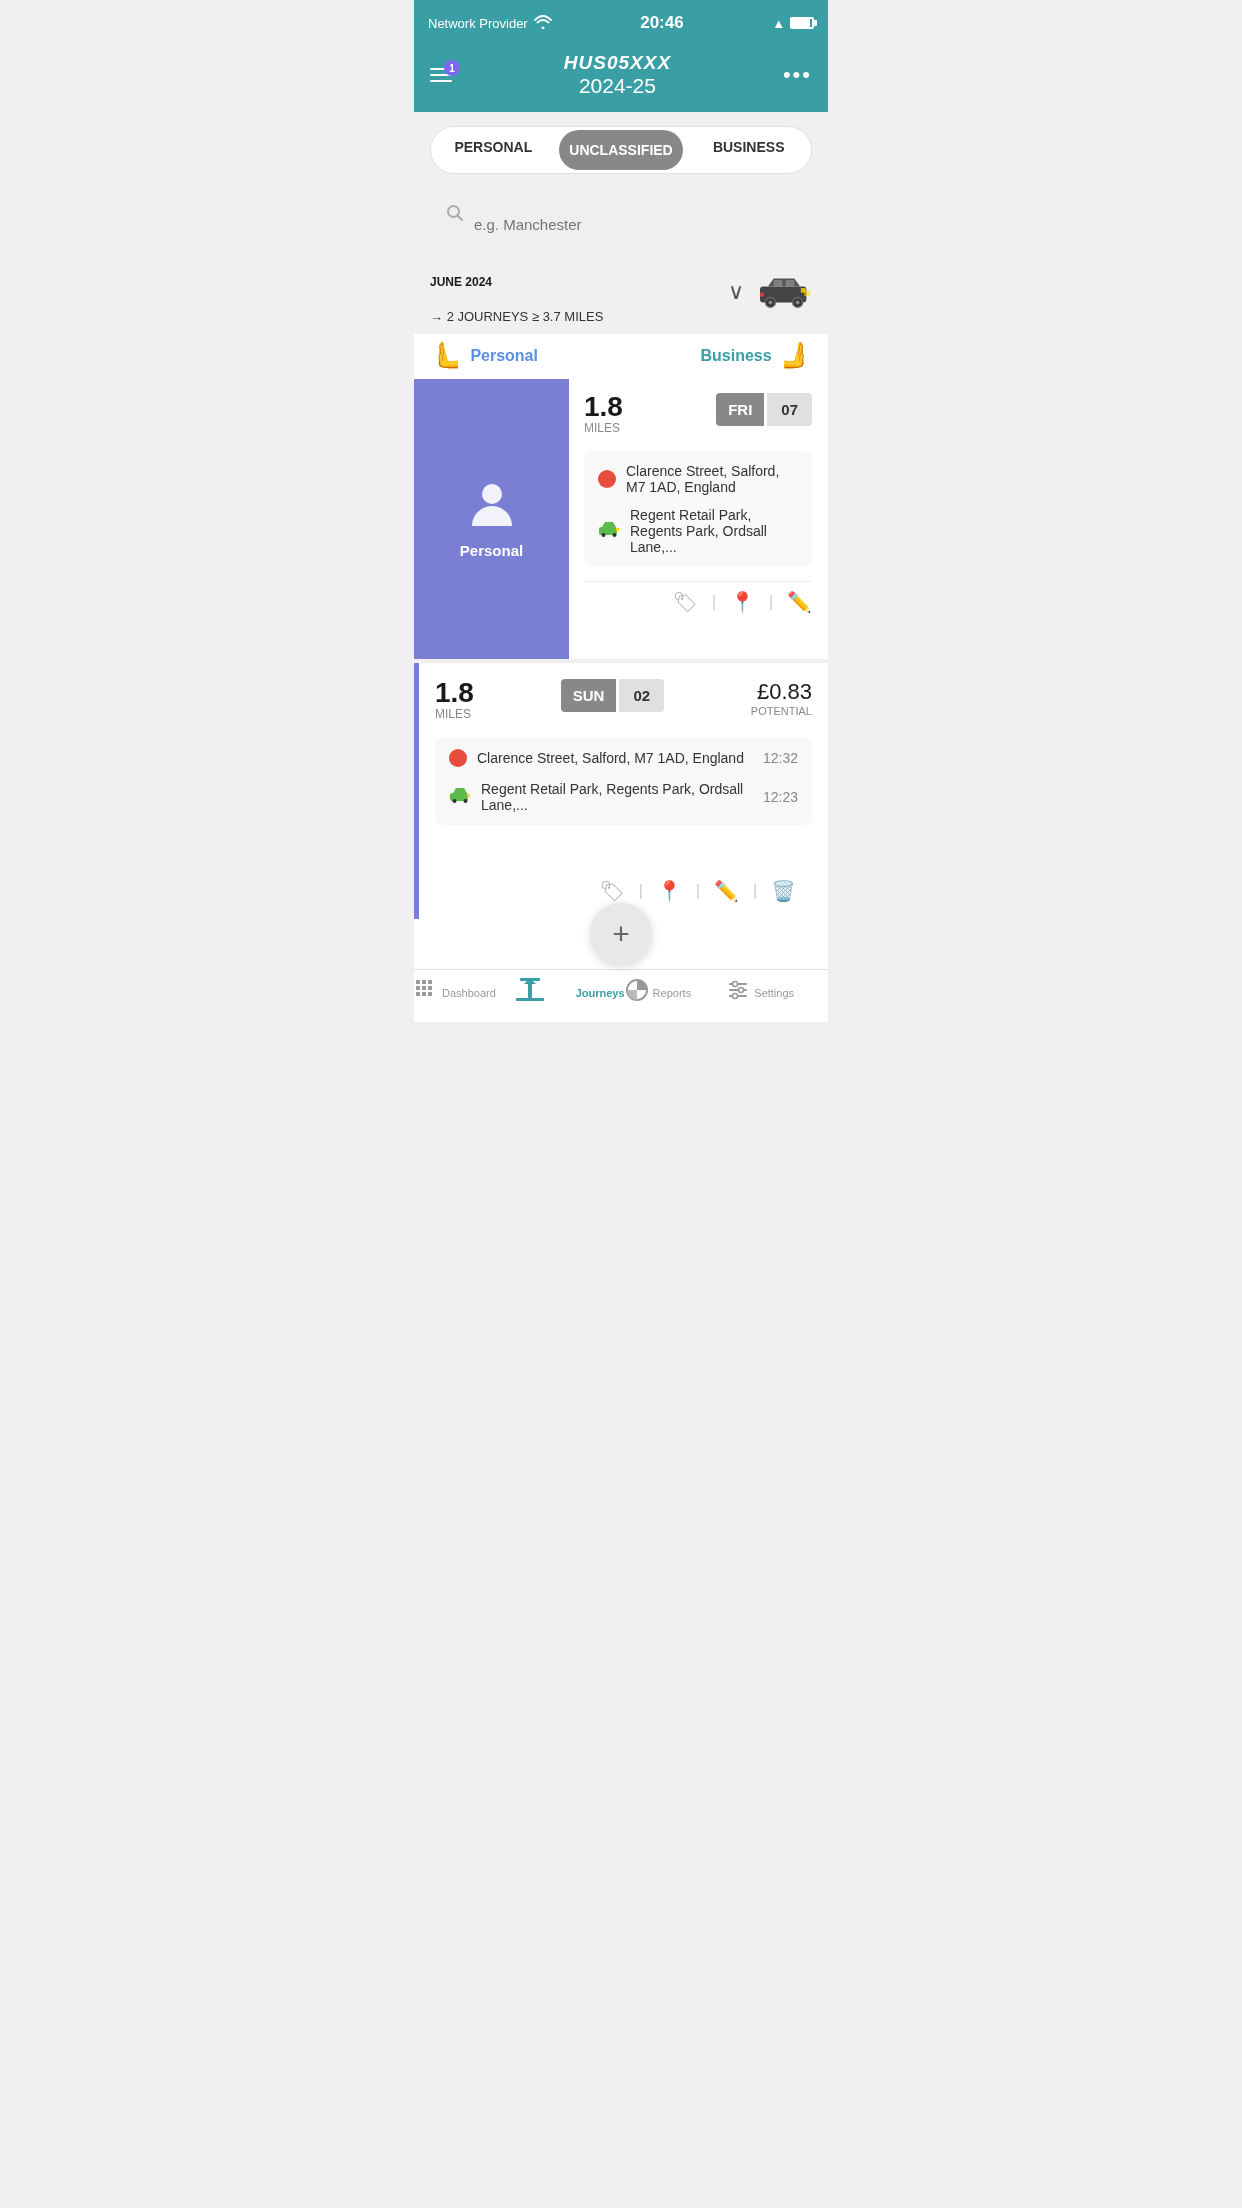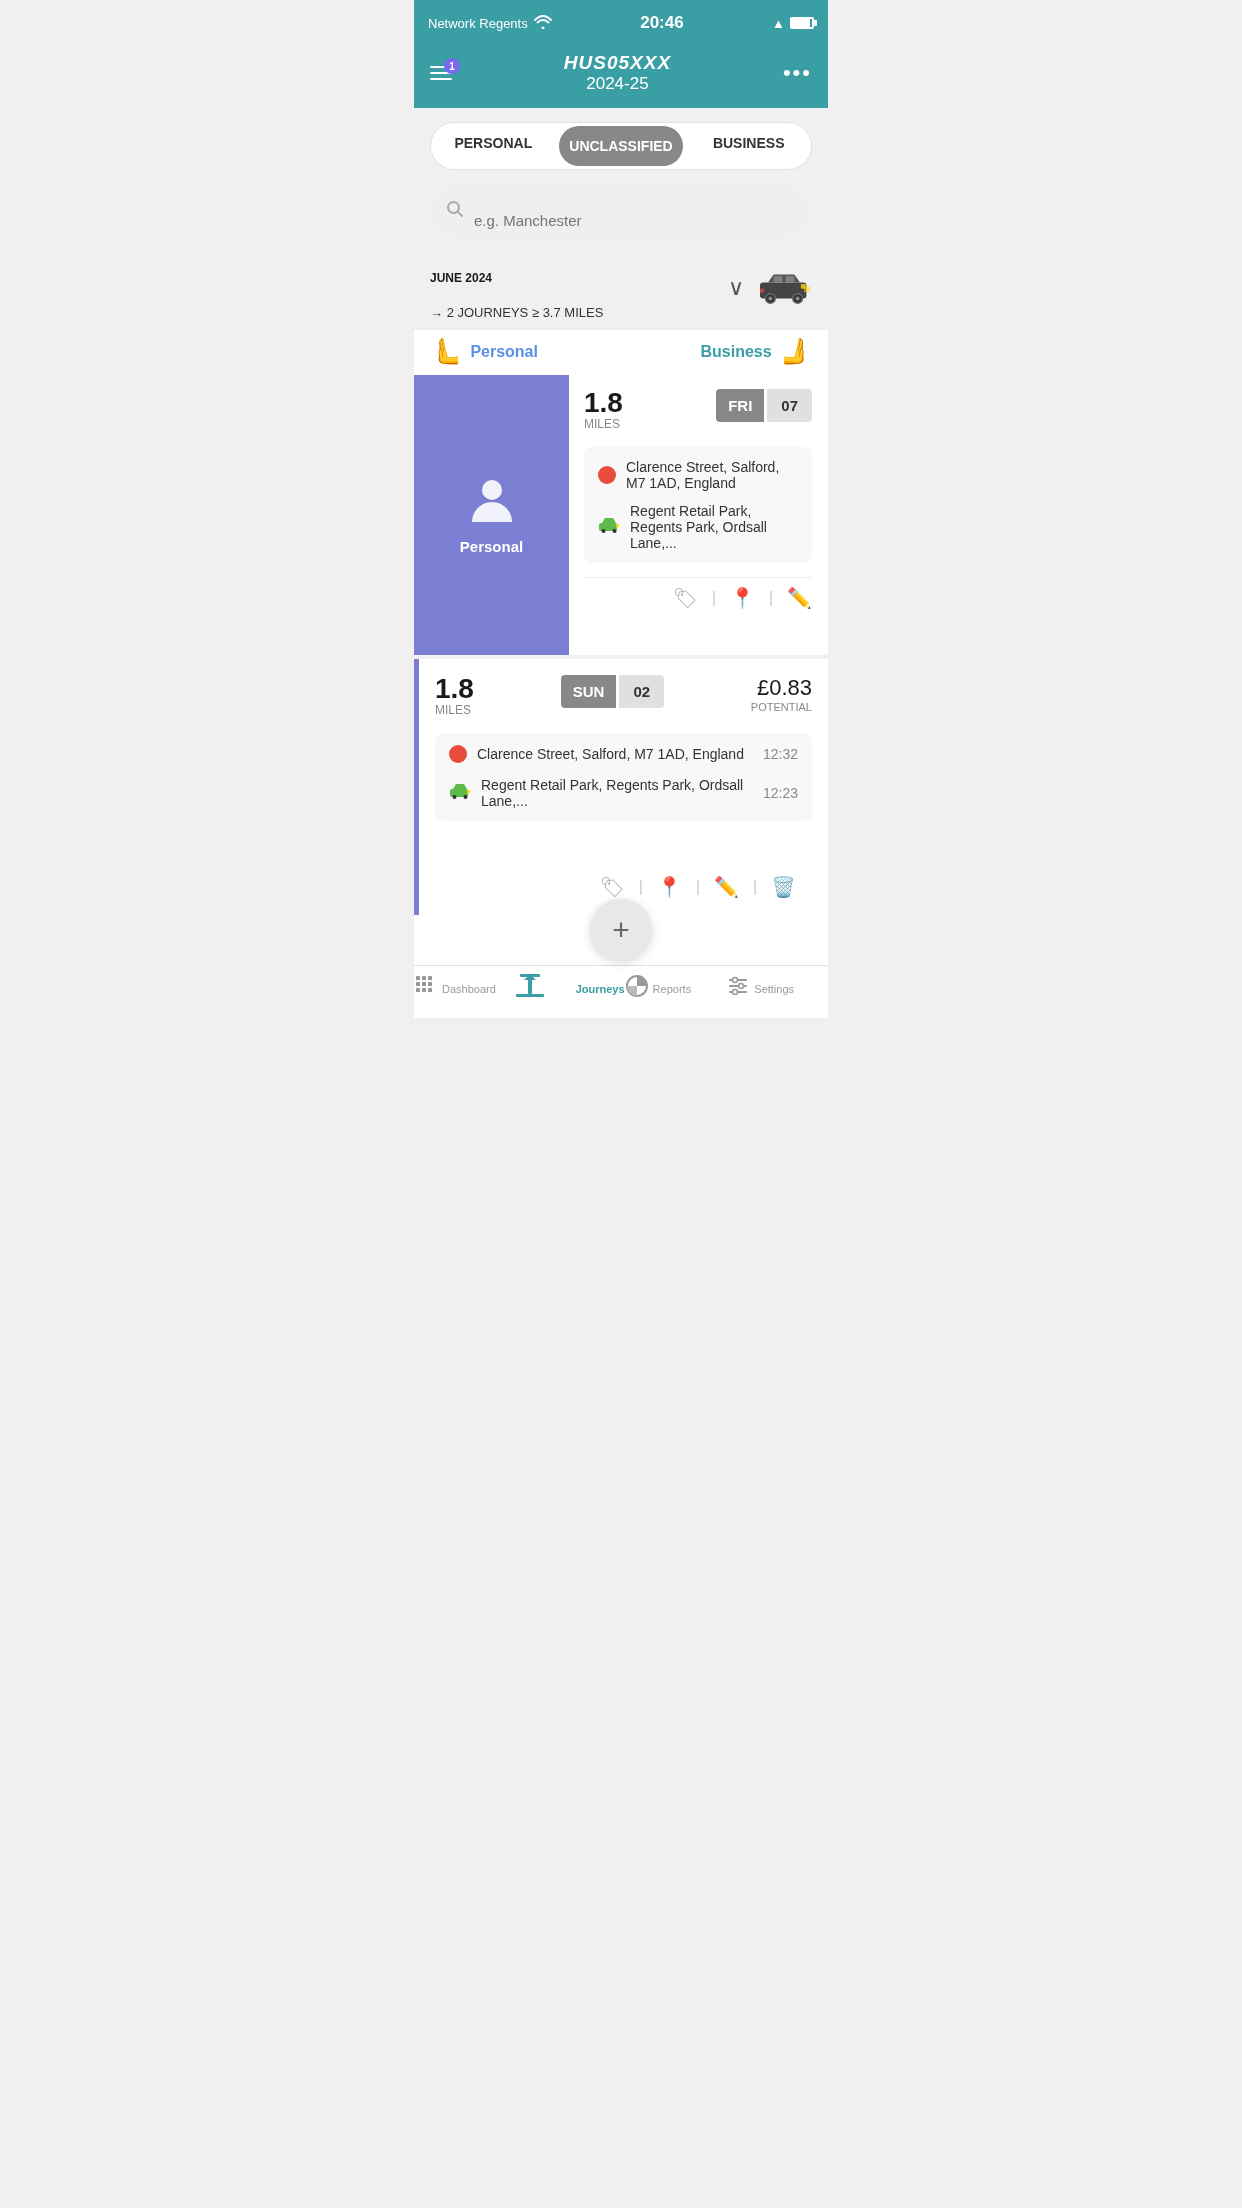--- a/index.html
+++ b/index.html
@@ -108,21 +108,21 @@
       text-align: center;
     }
     .header-title .vehicle-id {
       font-size: 19px;
       font-weight: 700;
       color: white;
       letter-spacing: 1px;
       font-style: italic;
     }
     .header-title .year-range {
-      font-size: 17px;
+      font-size: 21px;
       color: white;
       font-weight: 400;
     }
     .more-btn {
       color: white;
       font-size: 22px;
       letter-spacing: 2px;
       cursor: pointer;
     }
 
@@ -445,21 +445,21 @@
     .nav-label.active { color: #3a9ea5; font-weight: 700; margin-left: 28px; }
 
     
     .car-svg { width: 56px; height: 36px; }
   </style>
 </head>
 <body>
 
 <div class="status-bar">
   <div class="status-left">
-    <span>Network Regents</span>
+    <span>Network Provider</span>
     <span class="wifi-icon">
       <svg width="18" height="14" viewBox="0 0 18 14" fill="none">
         <path d="M9 11.5a1.5 1.5 0 1 1 0 3 1.5 1.5 0 0 1 0-3z" fill="white"></path>
         <path d="M3.5 7.5C5.2 5.8 6.98 5 9 5s3.8.8 5.5 2.5" stroke="white" stroke-width="1.8" fill="none" stroke-linecap="round"></path>
         <path d="M1 5C3.5 2.5 6.1 1 9 1s5.5 1.5 8 4" stroke="white" stroke-width="1.8" fill="none" stroke-linecap="round"></path>
       </svg>
     </span>
   </div>
   <div class="status-center">20:46</div>
   <div class="status-right">

